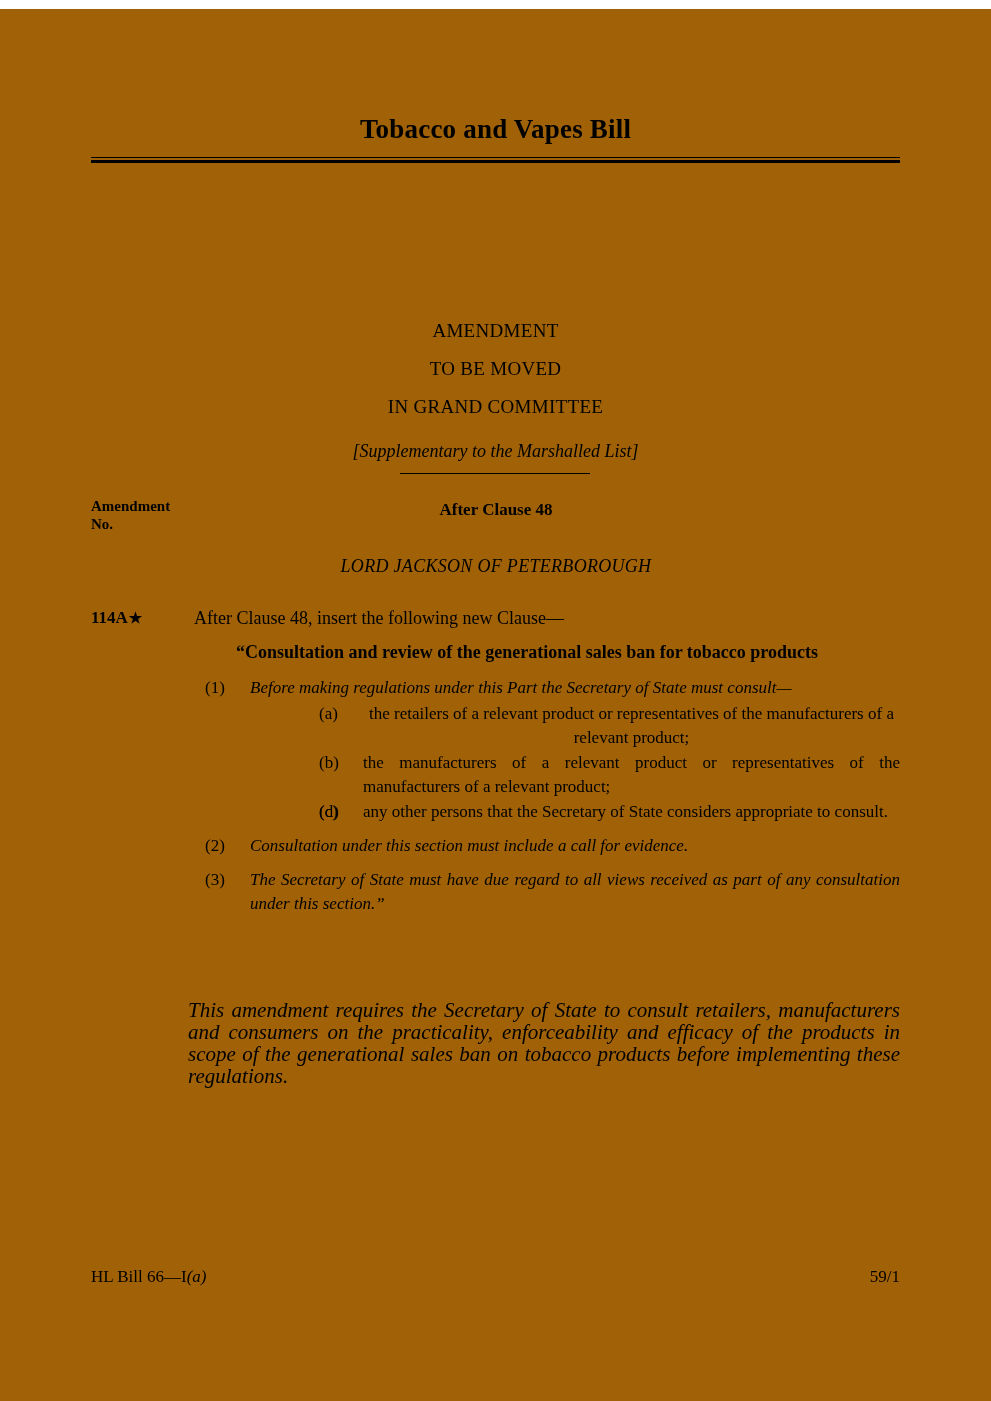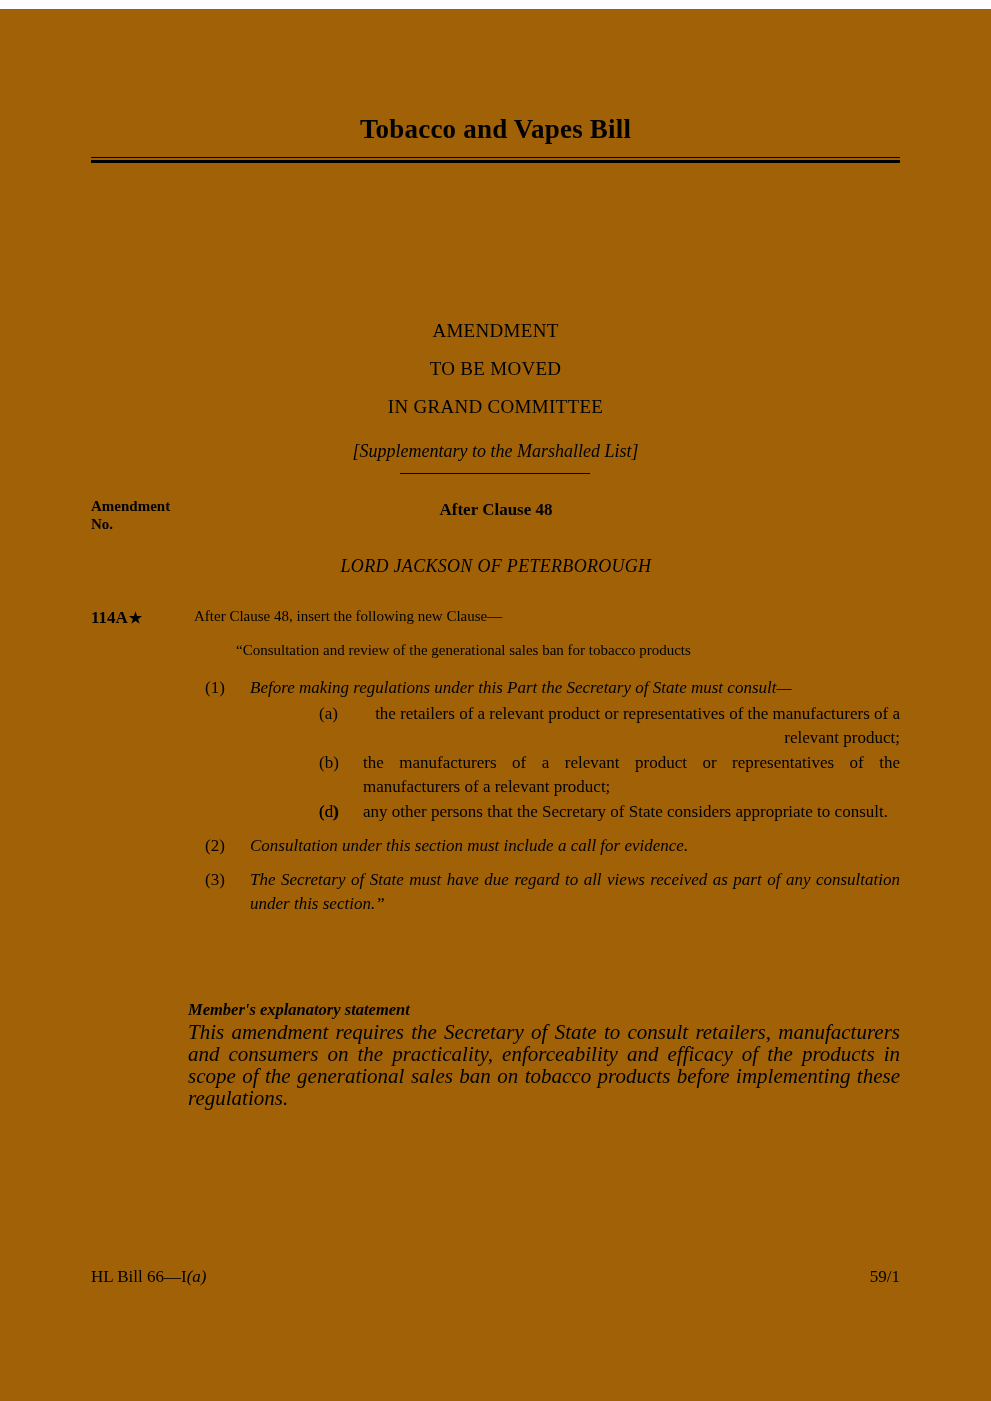--- a/index.html
+++ b/index.html
@@ -118,29 +118,29 @@
   }
   .amend-num .star {
     font-size: 15px;
     margin-left: 1px;
   }
   .instruction {
     position: absolute;
     left: 194px;
     top: 599px;
     width: 706px;
-    font-size: 15px;
+    font-size: 18px;
   }
   .new-clause-title {
     position: absolute;
     left: 236px;
     top: 633px;
     width: 664px;
-    font-size: 15px;
-    font-weight: normal;
+    font-size: 18px;
+    font-weight: bold;
   }
 
   .body-list {
     position: absolute;
     left: 194px;
     top: 667px;
     width: 706px;
   }
   .sub {
     position: relative;
@@ -181,21 +181,21 @@
     top: 0;
     width: 40px;
     text-align: left;
   }
   .alpha > .text {
     display: block;
     text-align: justify;
     text-justify: inter-word;
   }
   .alpha > .text.nojustify {
-    text-align: right;
+    text-align: center;
   }
 
   
   .explan {
     position: absolute;
     left: 188px;
     top: 990px;
     width: 712px;
   }
   .explan-title {
@@ -296,21 +296,20 @@
     </div>
 
     <div class="sub">
       <span class="marker">(3)</span>
       <span class="text">The Secretary of State must have due regard to all views received as part of any consultation under this section.”</span>
     </div>
 
   </div>
 
   <div class="explan">
-    <div class="explan-title">Member's explanatory statement</div>
     <div class="explan-body">This amendment requires the Secretary of State to consult retailers, manufacturers and consumers on the practicality, enforceability and efficacy of the products in scope of the generational sales ban on tobacco products before implementing these regulations.</div>
   </div>
 
   <div class="footer-left"><span>HL Bill 66—I</span><span class="ital">(a)</span></div>
 
   <div class="footer-right">59/1</div>
 
 </div>
 
 </body></html>

